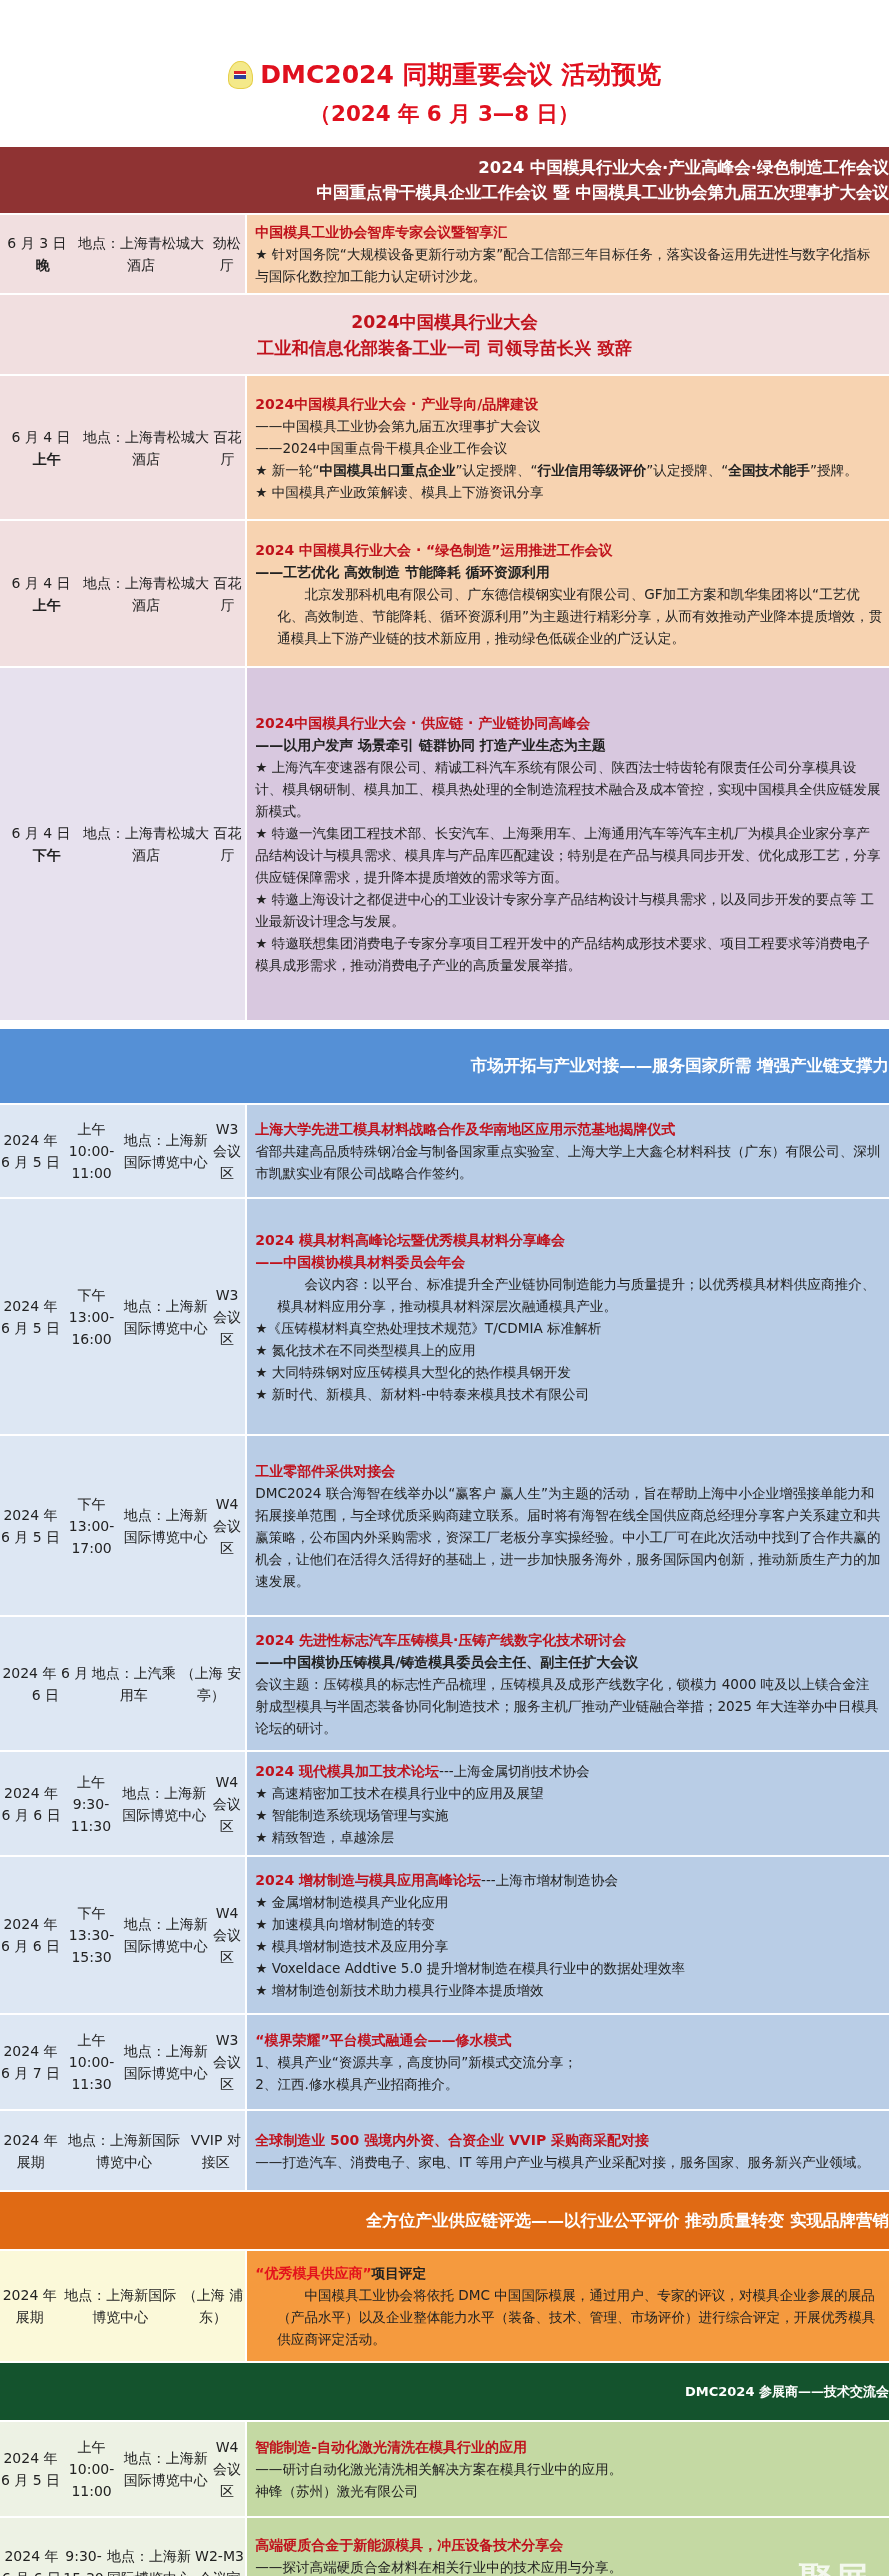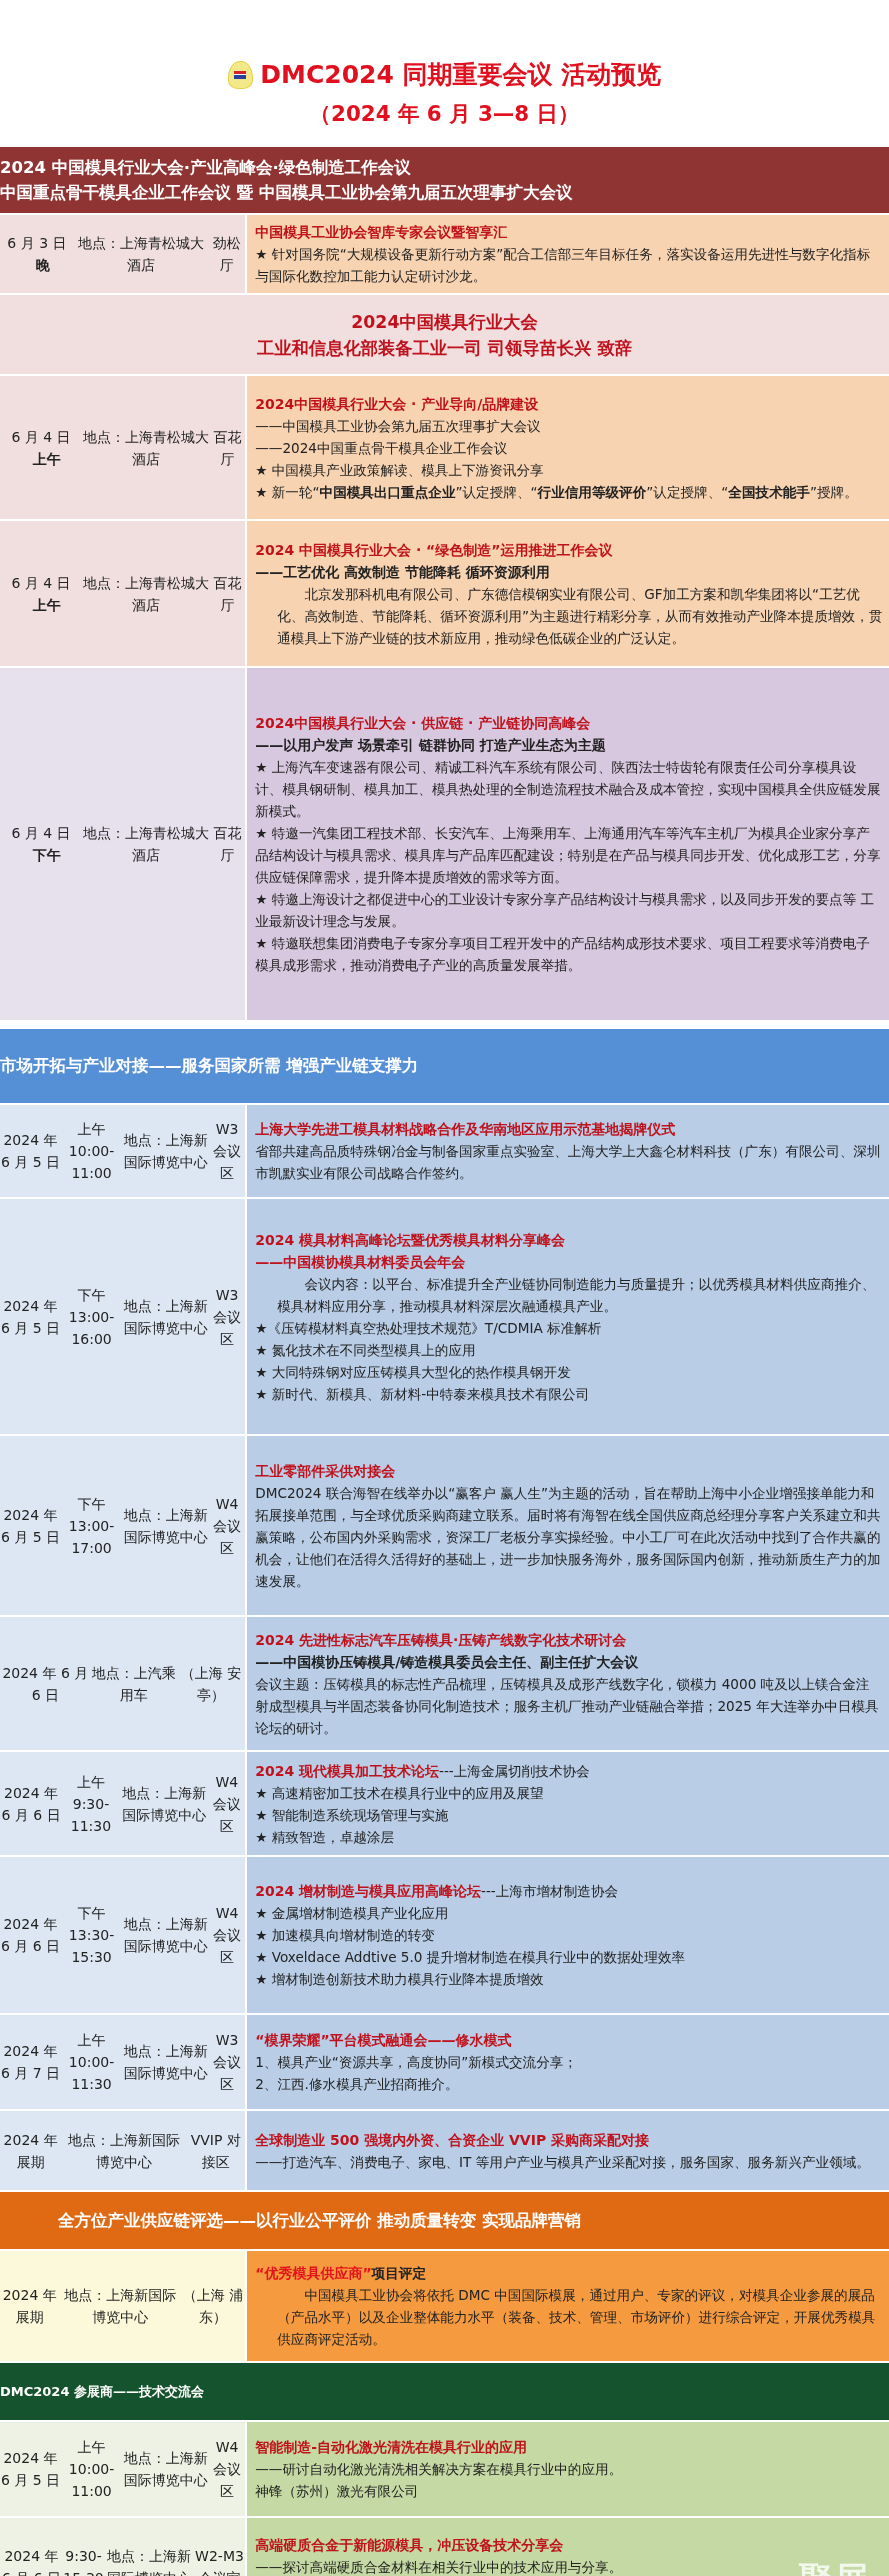--- a/index.html
+++ b/index.html
@@ -6,21 +6,21 @@
   body { width: 889px; font-family: "DejaVu Sans", "Liberation Sans", sans-serif; color: #222; }
   .page { width: 889px; position: relative; }
 
   .title-area { height: 145px; text-align: center; position: relative; }
   .title-line { padding-top: 58px; font-size: 25px; font-weight: bold; color: #e0101e; letter-spacing: 0px; display: flex; justify-content: center; align-items: center; gap: 6px; }
   .logo { width: 25px; height: 28px; position: relative; display: inline-block; margin-right: 1.6px; }
   .logo .tri { position: absolute; left: 0; top: 0; width: 25px; height: 28px; background: #f4e98a; border: 1.6px solid #e6cf4a; border-radius: 48% 48% 40% 40% / 60% 60% 30% 30%; box-sizing: border-box; }
   .logo .flag { position: absolute; left: 6.6px; top: 10px; width: 11.5px; height: 8.2px; background: linear-gradient(#d8232a 0 40%, #ffffff 40% 55%, #2a3f9c 55% 100%); }
   .subtitle-line { margin-top: 8.2px; font-size: 21.4px; font-weight: bold; color: #e0101e; }
 
-  .banner { color: #fff; font-weight: bold; text-align: left; box-sizing: border-box; border-top: 2.5px solid #fff; display: flex; flex-direction: column; justify-content: center; }
+  .banner { color: #fff; font-weight: bold; text-align: right; box-sizing: border-box; border-top: 2.5px solid #fff; display: flex; flex-direction: column; justify-content: center; }
   .banner.red { background: #8f3333; height: 68px; font-size: 16.5px; line-height: 25px; }
   .banner.blue { background: #5590d6; height: 76px; font-size: 16.5px; margin-top: 7px; }
   .banner.orange { background: #e06a14; height: 59px; font-size: 16.5px; padding-left: 58px; }
   .banner.green { background: #14532d; height: 59px; font-size: 13px; }
 
   .speech { background: #f1dfe0; height: 81px; border-top: 2.5px solid #fff; box-sizing: border-box; display: flex; flex-direction: column; justify-content: center; text-align: center; color: #c0121c; font-weight: bold; font-size: 17.3px; line-height: 26px; }
 
   .row { display: flex; border-top: 2.5px solid #fff; box-sizing: border-box; }
   .cell-left { width: 247px; flex: none; box-sizing: border-box; border-right: 2.5px solid #fff; display: flex; flex-direction: row; justify-content: center; align-items: center; text-align: center; font-size: 14px; line-height: 22px; color: #222; }
   .cell-right { flex: 1; box-sizing: border-box; padding: 5px 6.6px 5px 8.2px; font-size: 13.6px; line-height: 22px; color: #222; display: flex; flex-direction: column; justify-content: center; }
@@ -91,22 +91,22 @@
     <div class="row" style="height:145px">
       <div class="cell-left">
         <div><span>6 月 4 日</span><span class="time-bold">上午</span></div>
         <div>地点：上海青松城大酒店</div>
         <div>百花厅</div>
       </div>
       <div class="cell-right peach">
         <div class="ev-title">2024中国模具行业大会 · 产业导向/品牌建设</div>
         <div>——中国模具工业协会第九届五次理事扩大会议</div>
         <div>——2024中国重点骨干模具企业工作会议</div>
+        <div><span>★ 新一轮“</span><span class="bold">中国模具出口重点企业</span><span>”认定授牌、“</span><span class="bold">行业信用等级评价</span><span>”认定授牌、“</span><span class="bold">全国技术能手</span><span>”授牌。</span></div>
         <div>★ 中国模具产业政策解读、模具上下游资讯分享</div>
-        <div><span>★ 新一轮“</span><span class="bold">中国模具出口重点企业</span><span>”认定授牌、“</span><span class="bold">行业信用等级评价</span><span>”认定授牌、“</span><span class="bold">全国技术能手</span><span>”授牌。</span></div>
       </div>
     </div>
 
     <div class="row" style="height:147px">
       <div class="cell-left">
         <div><span>6 月 4 日</span><span class="time-bold">上午</span></div>
         <div>地点：上海青松城大酒店</div>
         <div>百花厅</div>
       </div>
       <div class="cell-right peach">
@@ -212,20 +212,21 @@
       <div class="cell-left">
         <div>2024 年 6 月 6 日</div>
         <div>下午 13:30-15:30</div>
         <div>地点：上海新国际博览中心</div>
         <div>W4 会议区</div>
       </div>
       <div class="cell-right">
         <div><span class="ev-title">2024 增材制造与模具应用高峰论坛</span><span class="org">---上海市增材制造协会</span></div>
         <div>★  金属增材制造模具产业化应用</div>
         <div>★  加速模具向增材制造的转变</div>
+        <div>★  模具增材制造技术及应用分享</div>
         <div>★  Voxeldace Addtive 5.0 提升增材制造在模具行业中的数据处理效率</div>
         <div>★  增材制造创新技术助力模具行业降本提质增效</div>
       </div>
     </div>
 
     <div class="row" style="height:96px">
       <div class="cell-left">
         <div>2024 年 6 月 7 日</div>
         <div>上午 10:00-11:30</div>
         <div>地点：上海新国际博览中心</div>

